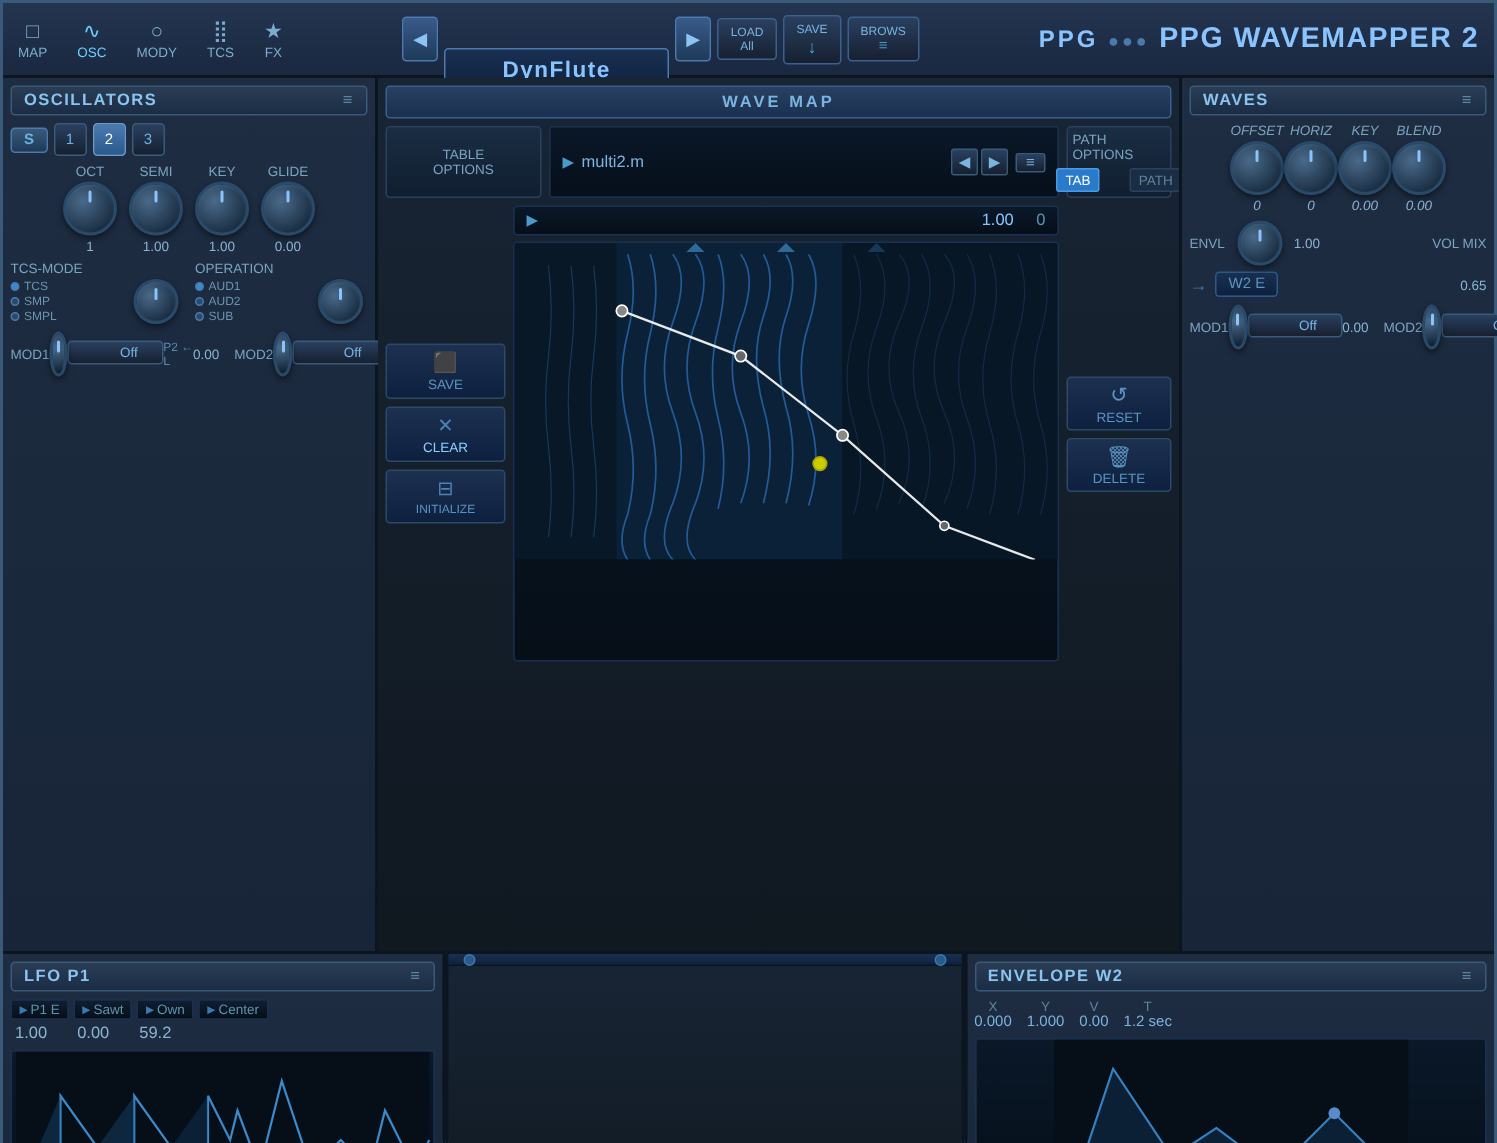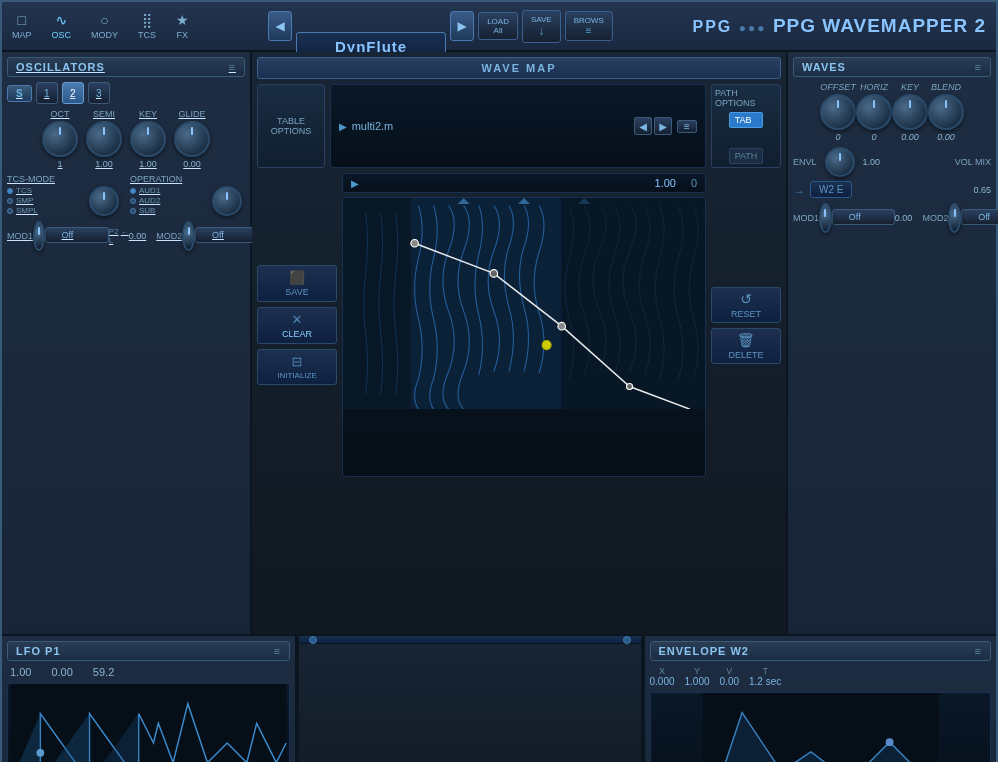--- a/index.html
+++ b/index.html
@@ -97,21 +97,20 @@
       font-weight: bold;
       letter-spacing: 2px;
     }
     .logo span { color: #8ac4ff; }
     
     .left-panel {
       width: 250px;
       background: linear-gradient(180deg, #1e2d42 0%, #182538 100%);
       border-right: 2px solid #0a1520;
       padding: 5px;
-      text-decoration: underline;
     }
     .panel-header {
       display: flex;
       align-items: center;
       justify-content: space-between;
       background: linear-gradient(180deg, #2a3d55, #1a2d45);
       border: 1px solid #3a5a7a;
       padding: 3px 8px;
       border-radius: 3px;
       margin-bottom: 5px;
@@ -248,21 +247,21 @@
     }
     .dropdown-btn {
       background: linear-gradient(180deg, #2a4060, #162030);
       border: 1px solid #3a5a7a;
       color: #7ab4e0;
       padding: 2px 16px;
       border-radius: 3px;
       font-size: 9px;
       cursor: pointer;
       width: 100%;
-      text-align: left;
+      text-align: right;
       margin-bottom: 2px;
     }
     .mod-route {
       display: flex;
       align-items: flex-start;
       gap: 2px;
       font-size: 8px;
       color: #5a8ab0;
     }
     
@@ -285,21 +284,21 @@
       border-radius: 3px;
       margin-bottom: 5px;
     }
     .wave-map-controls {
       display: flex;
       gap: 5px;
       margin-bottom: 5px;
       align-items: stretch;
     }
     .table-options {
-      width: 68px;
+      width: 104px;
       font-size: 9px;
       color: #7aa4c0;
       display: flex;
       align-items: center;
       justify-content: center;
       text-align: center;
       background: linear-gradient(180deg, #1a2d42, #101e30);
       border: 1px solid #2a4060;
       border-radius: 3px;
       padding: 3px;
@@ -363,21 +362,20 @@
       justify-content: center;
       background: linear-gradient(180deg, #1a2d42, #101e30);
       border: 1px solid #2a4060;
       border-radius: 3px;
       padding: 3px;
       gap: 4px;
     }
     .tab-path-toggle {
       display: flex;
       gap: 20px;
-      flex-direction: column;
     }
     .toggle-btn {
       font-size: 9px;
       padding: 2px 5px;
       border-radius: 2px;
       cursor: pointer;
     }
     .toggle-btn.on {
       background: #2a7acc;
       border: 1px solid #4a9ae0;
@@ -936,20 +934,38 @@
       </div>
     </div>
   </div>
 
   <div class="bottom-panels">
     <div class="lfo-panel">
       <div class="panel-header">
         <span>LFO P1</span>
         <span style="color:#5a84a0;cursor:pointer;">≡</span>
       </div>
+      <div class="lfo-selectors">
+        <div class="lfo-sel">
+          <span class="lfo-arrow">▶</span>
+          <span>P1 E</span>
+        </div>
+        <div class="lfo-sel">
+          <span class="lfo-arrow">▶</span>
+          <span>Sawt</span>
+        </div>
+        <div class="lfo-sel">
+          <span class="lfo-arrow">▶</span>
+          <span>Own</span>
+        </div>
+        <div class="lfo-sel">
+          <span class="lfo-arrow">▶</span>
+          <span>Center</span>
+        </div>
+      </div>
       <div style="display:flex;gap:20px;margin:3px 0 0 3px;">
         <div class="knob-value" style="font-size:11px;">1.00</div>
         <div class="knob-value" style="font-size:11px;">0.00</div>
         <div class="knob-value" style="font-size:11px;">59.2</div>
       </div>
       <div class="lfo-display">
         <svg width="100%" height="100%" viewBox="0 0 280 120">
           <rect width="280" height="120" fill="#060f18"></rect>
 
           <polyline points="0,100 30,100 30,30 80,100 80,30 130,100 130,30 145,60 150,40 165,80 180,20 200,80 220,60 240,80 250,40 270,80 280,60" stroke="#3a8acc" stroke-width="1.5" fill="none"></polyline>

